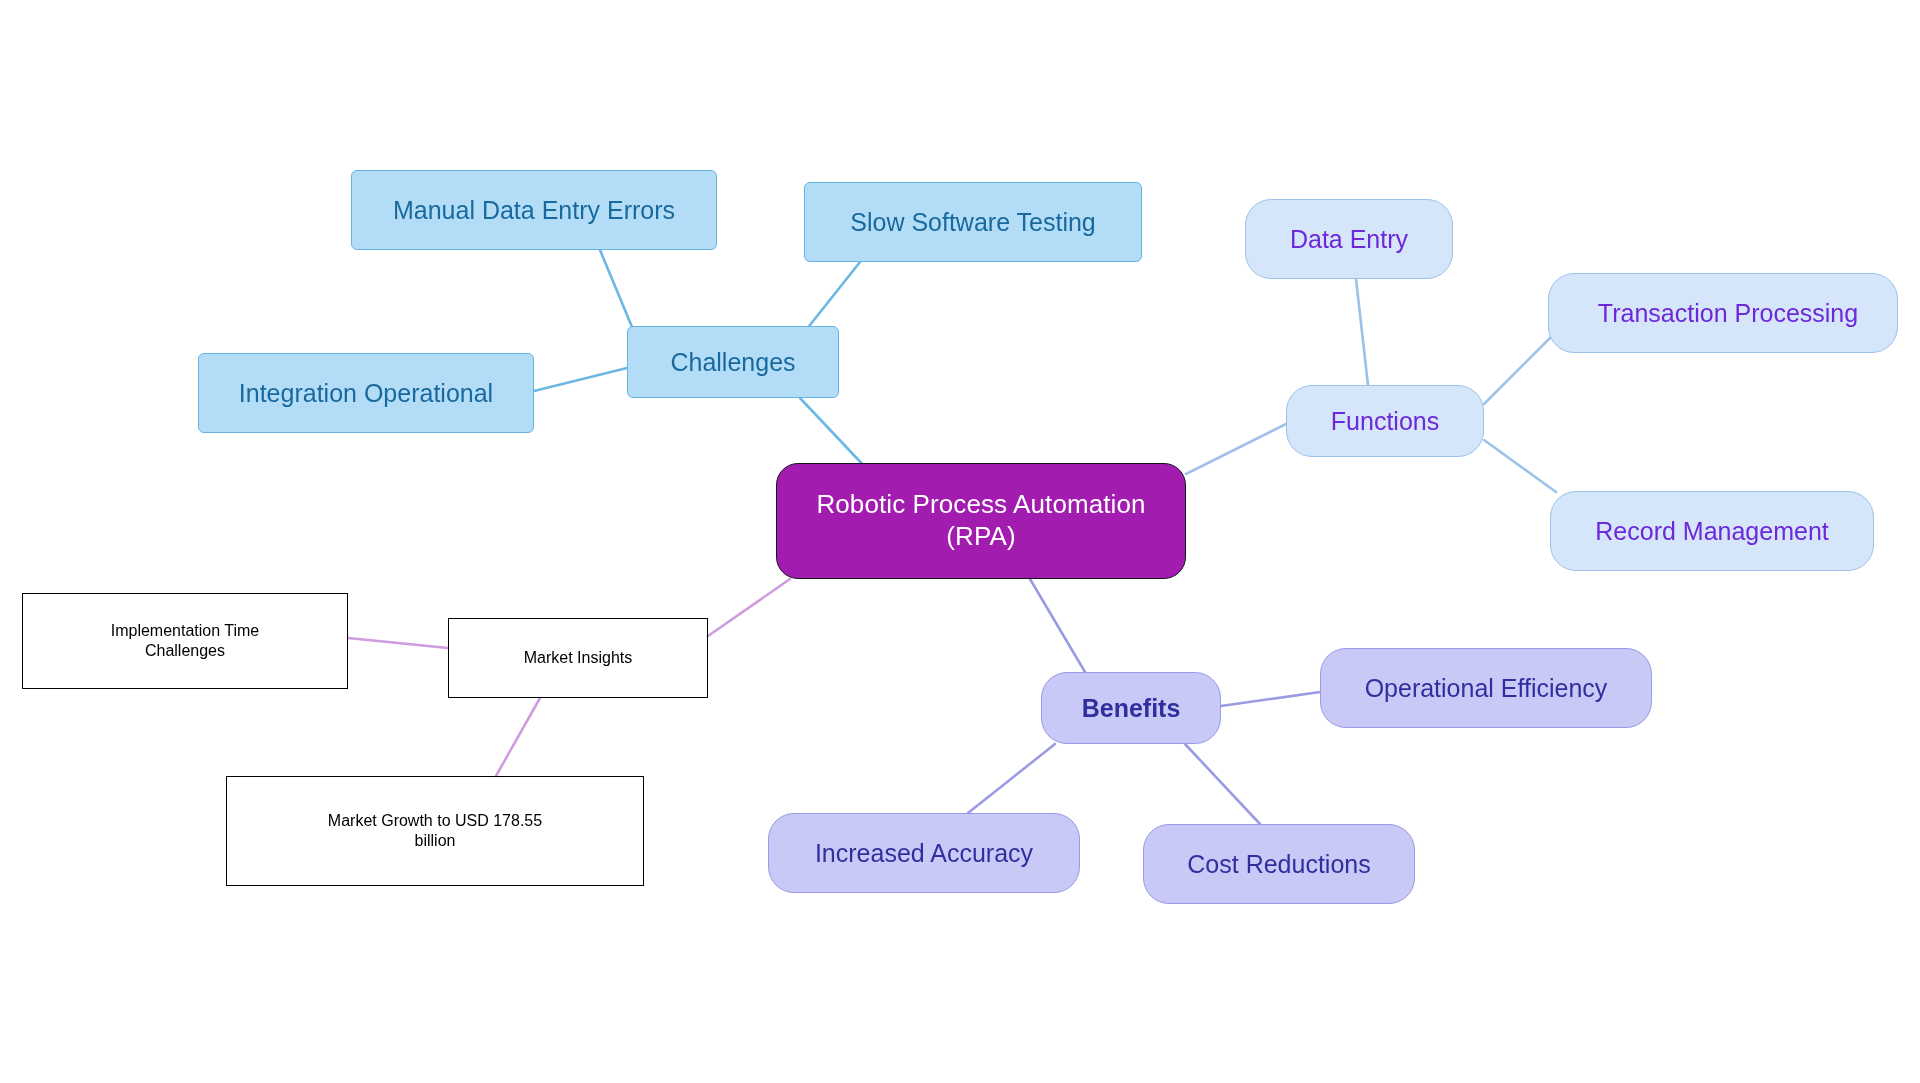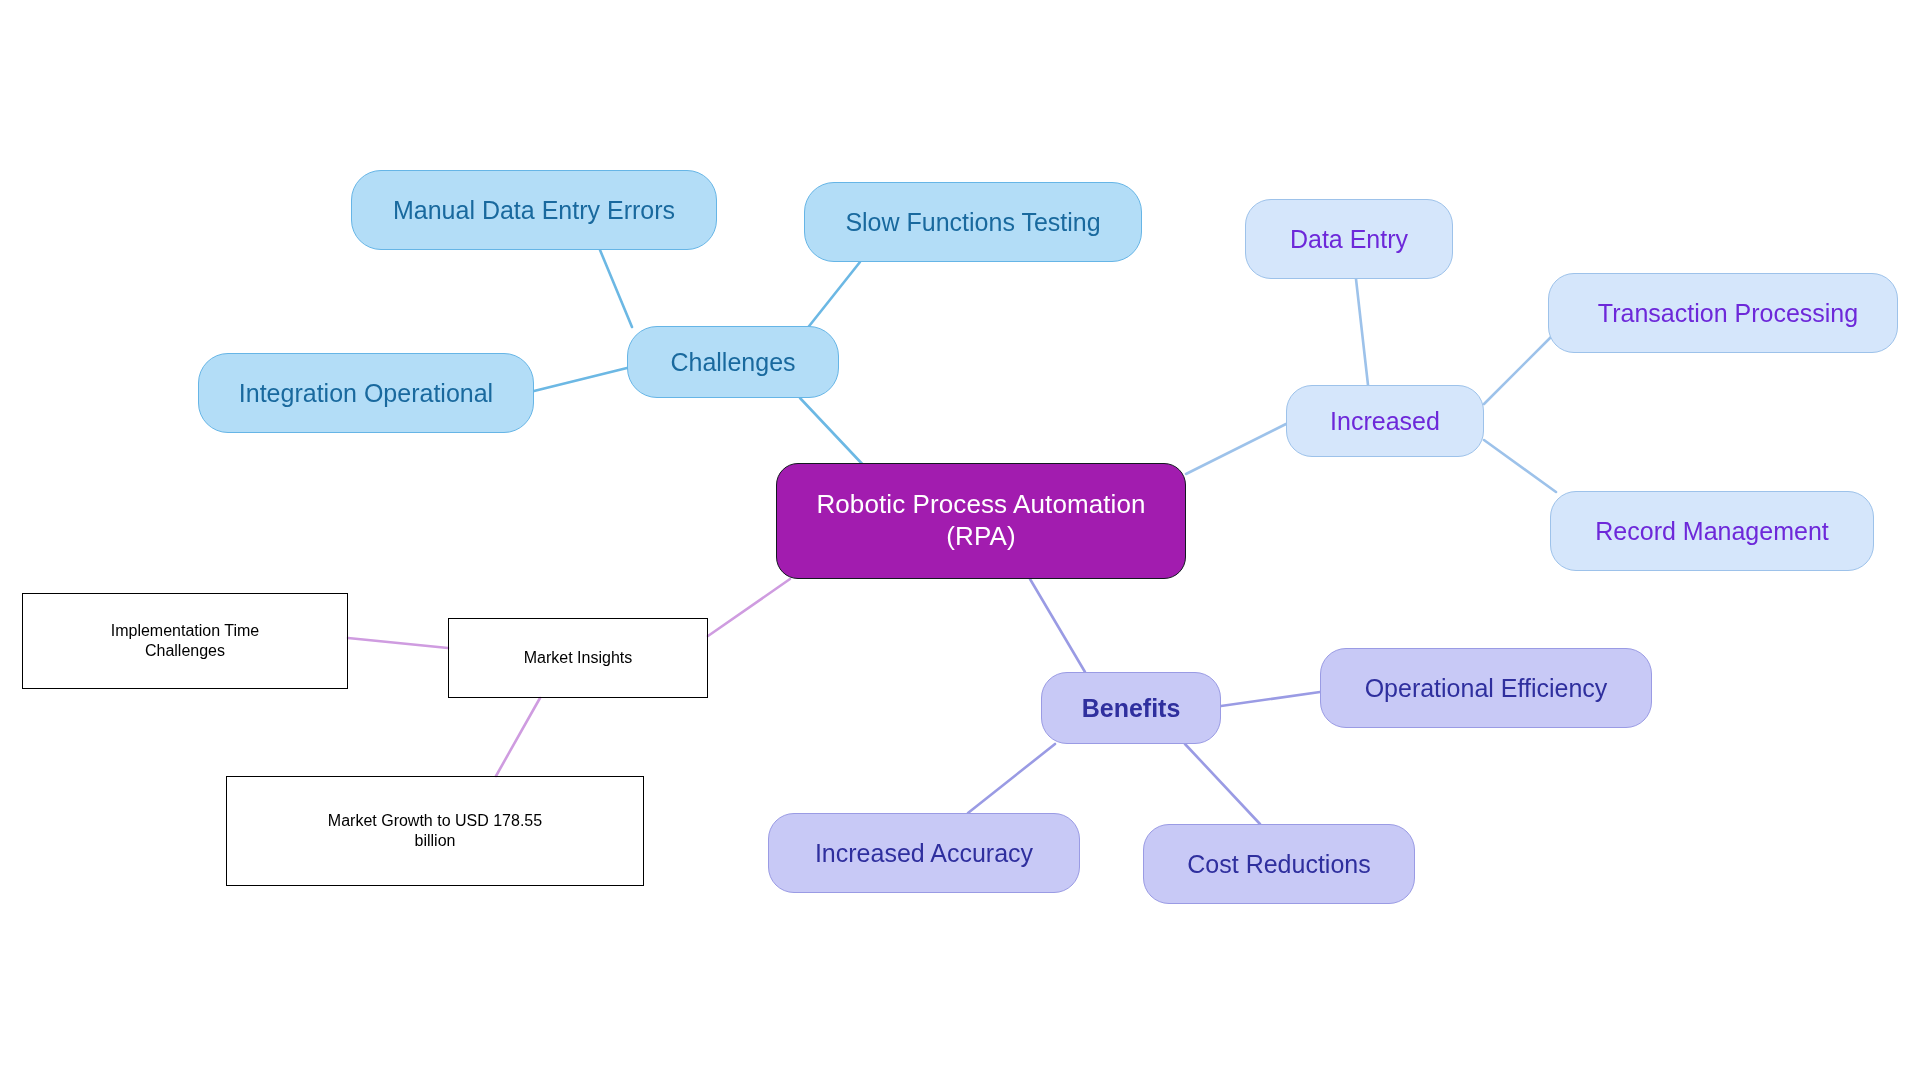--- a/index.html
+++ b/index.html
@@ -53,21 +53,21 @@
     border-radius: 22px;
     font-size: 26px;
     letter-spacing: 0.1px;
   }
 
   
   .node.br-challenges {
     background: #b3ddf7;
     border-color: #66b5e6;
     color: #19699e;
-    border-radius: 30px;
+    border-radius: 6px;
     font-size: 25px;
   }
 
   
   .node.br-functions {
     background: #d5e6fb;
     border-color: #9dc2ea;
     color: #6d28d9;
     border-radius: 26px;
     font-size: 25px;
@@ -101,23 +101,23 @@
       <line x1="1185" y1="744" x2="1260" y2="824" stroke="#9a9be4" stroke-width="2.6" stroke-linecap="round"></line>
       <line x1="790" y1="579" x2="708" y2="636" stroke="#cf9ce0" stroke-width="2.6" stroke-linecap="round"></line>
       <line x1="448" y1="648" x2="348" y2="638" stroke="#cf9ce0" stroke-width="2.6" stroke-linecap="round"></line>
       <line x1="540" y1="698" x2="496" y2="776" stroke="#cf9ce0" stroke-width="2.6" stroke-linecap="round"></line>
     </svg>
   <div id="node-layer">
       <div class="node root" style="left: 776px; top: 463px; width: 410px; height: 116px;">Robotic Process Automation
 (RPA)</div>
       <div class="node br-challenges" style="left: 627px; top: 326px; width: 212px; height: 72px;">Challenges</div>
       <div class="node br-challenges" style="left: 351px; top: 170px; width: 366px; height: 80px;">Manual Data Entry Errors</div>
-      <div class="node br-challenges" style="left: 804px; top: 182px; width: 338px; height: 80px;">Slow Functions Testing</div>
+      <div class="node br-challenges" style="left: 804px; top: 182px; width: 338px; height: 80px;">Slow Software Testing</div>
       <div class="node br-challenges" style="left: 198px; top: 353px; width: 336px; height: 80px;">Integration Operational</div>
-      <div class="node br-functions" style="left: 1286px; top: 385px; width: 198px; height: 72px;">Increased</div>
+      <div class="node br-functions" style="left: 1286px; top: 385px; width: 198px; height: 72px;">Functions</div>
       <div class="node br-functions" style="left: 1245px; top: 199px; width: 208px; height: 80px;">Data Entry</div>
       <div class="node br-functions" style="left: 1548px; top: 273px; width: 350px; height: 80px; padding-left: 24px;">Transaction Processing</div>
       <div class="node br-functions" style="left: 1550px; top: 491px; width: 324px; height: 80px;">Record Management</div>
       <div class="node br-benefits" style="left: 1041px; top: 672px; width: 180px; height: 72px; font-weight: bold;">Benefits</div>
       <div class="node br-benefits" style="left: 1320px; top: 648px; width: 332px; height: 80px;">Operational Efficiency</div>
       <div class="node br-benefits" style="left: 768px; top: 813px; width: 312px; height: 80px;">Increased Accuracy</div>
       <div class="node br-benefits" style="left: 1143px; top: 824px; width: 272px; height: 80px;">Cost Reductions</div>
       <div class="node br-market-insights" style="left: 448px; top: 618px; width: 260px; height: 80px;">Market Insights</div>
       <div class="node br-market-insights" style="left: 22px; top: 593px; width: 326px; height: 96px;">Implementation Time
 Challenges</div>

